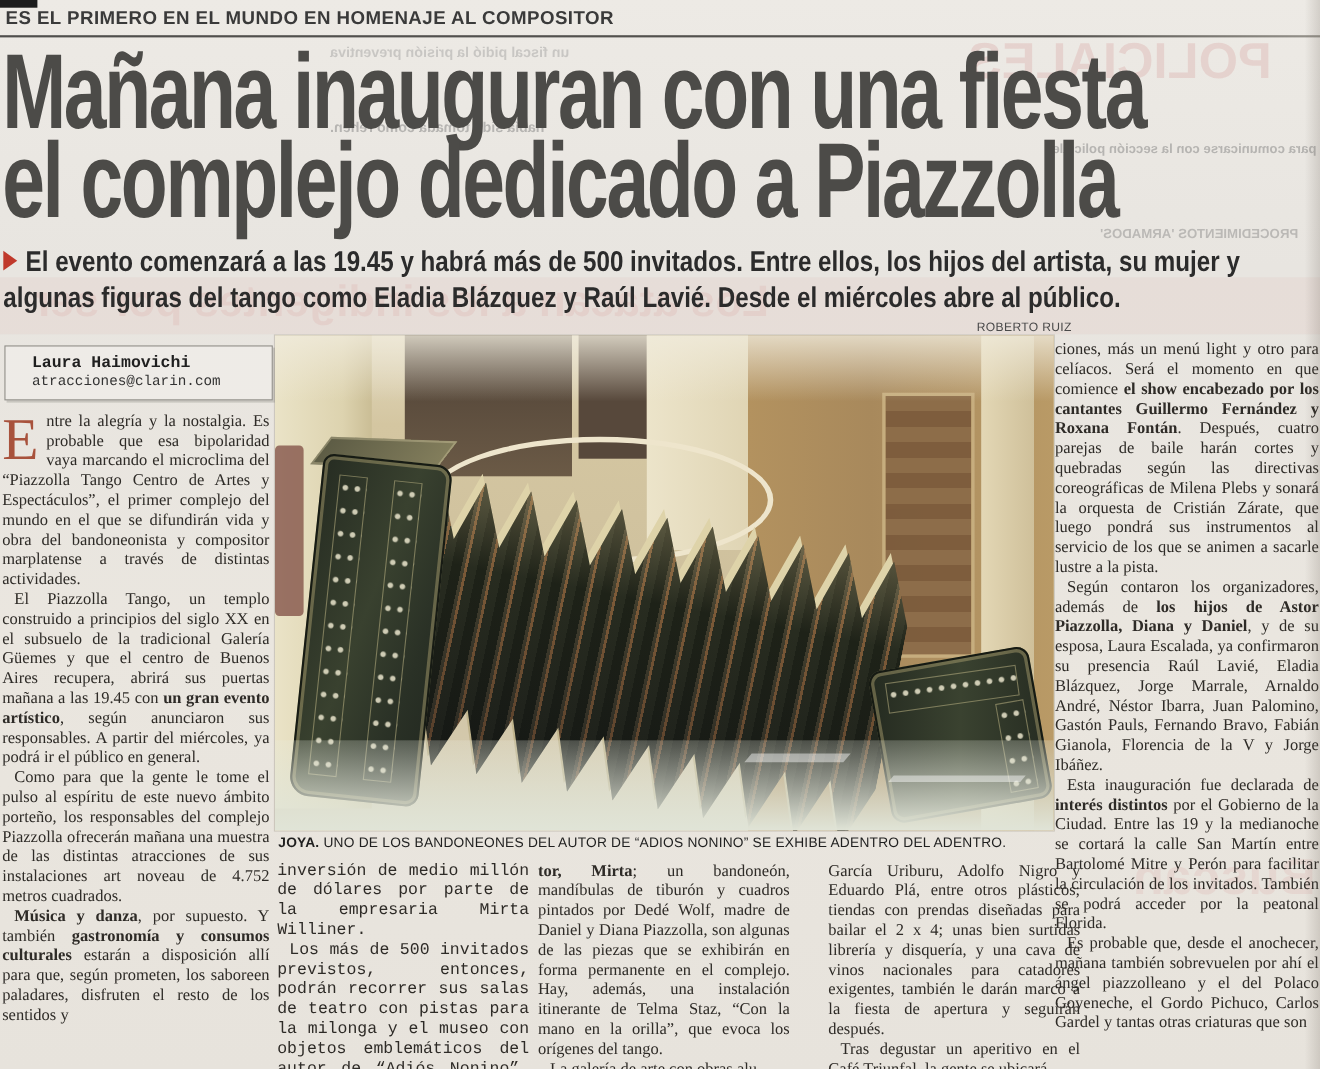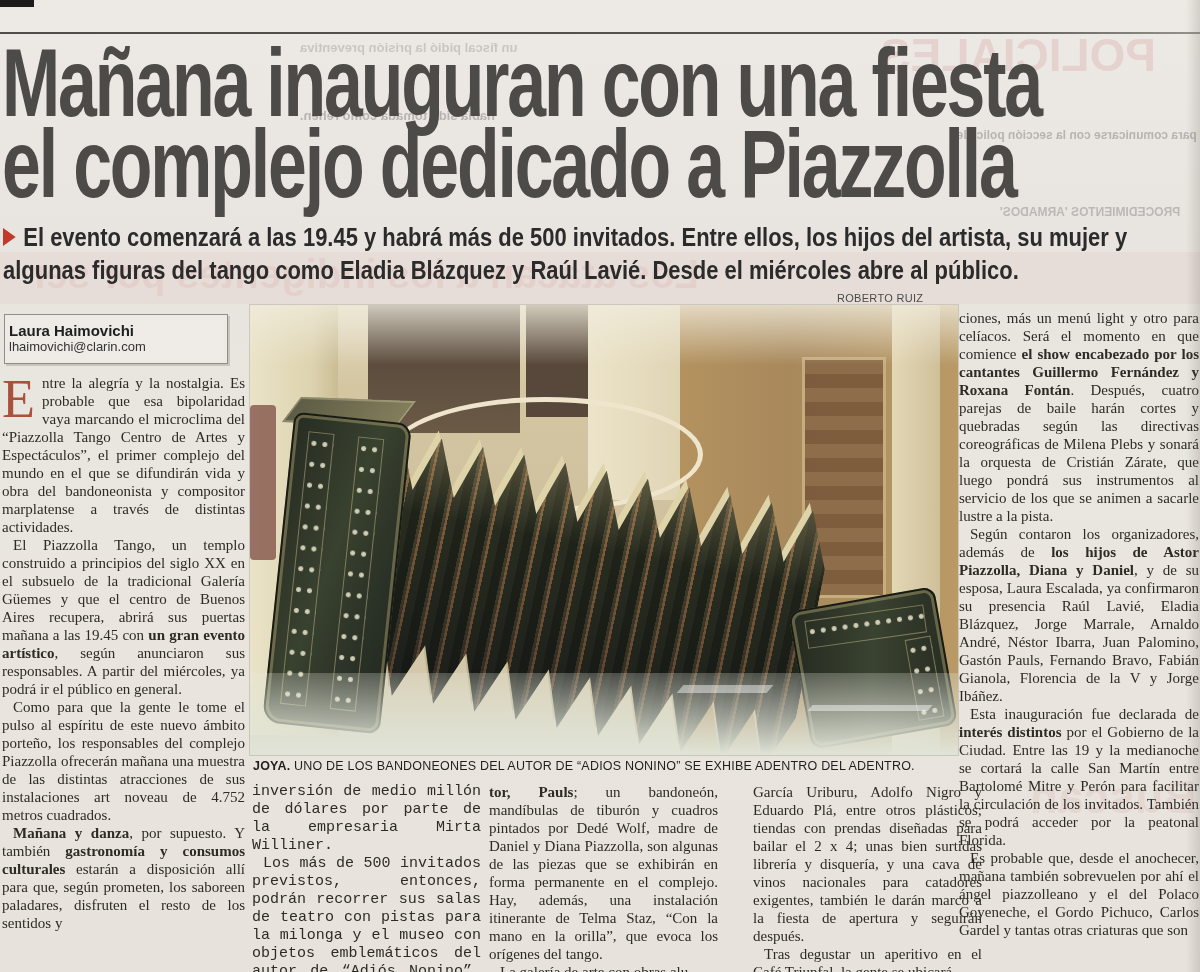--- a/index.html
+++ b/index.html
@@ -22,38 +22,38 @@
   .hl{font-size:97px;line-height:81px;font-weight:700;letter-spacing:-3px;white-space:nowrap;}
   .lead{position:absolute;left:3px;top:221px;width:1420px;transform:scaleX(.845);
         transform-origin:left top;font-size:26px;line-height:33px;font-weight:700;color:#2b2b2b;}
   .lead-arrow{display:inline-block;width:0;height:0;border-left:15px solid var(--accent);
         border-top:9px solid transparent;border-bottom:9px solid transparent;margin:0 9px 1px 0;
         vertical-align:-1px;}
 
   
   .byline-box{position:absolute;left:4px;top:314px;width:210px;height:36px;
         border:1px solid #8f8d87;box-shadow:2px 2px 0 rgba(140,138,130,.35);
-        background:rgba(243,241,236,.55);padding:7px 8px 5px 4px;}
+        background:rgba(243,241,236,.55);padding:7px 8px 5px 24px;font-family:Liberation Mono, monospace;}
   .byline-name{font-size:15px;line-height:17px;font-weight:700;color:#1f1f1f;}
   .byline-email{font-size:13px;line-height:16px;color:#333;}
 
   
   .col{position:absolute;font-family:"Liberation Serif",serif;font-size:15px;line-height:18px;
         color:#2e2b27;text-align:justify;overflow:hidden;}
   .col p{margin:0;}
   .col p.ind{text-indent:11px;}
   .col b{font-weight:700;}
   .left-col{left:2px;top:374px;width:243px;height:598px;}
   .right-col{left:959px;top:309px;width:240px;height:663px;}
   .bcol{top:783px;width:229px;height:189px;}
   .dropcap{float:left;font-family:"Liberation Serif",serif;font-size:54px;line-height:44px;
         color:var(--dropcap);padding:3px 7px 0 0;font-weight:400;}
 
   
-  .credit{position:absolute;left:837px;top:292px;font-size:11px;color:#4a4a4a;letter-spacing:.3px;}
+  .credit{position:absolute;left:888px;top:292px;font-size:11px;color:#4a4a4a;letter-spacing:.3px;}
   .photo{position:absolute;left:250px;top:305px;width:708px;height:450px;overflow:hidden;
         background:linear-gradient(180deg,#e2d9bf 0%,#d4c6a1 18%,#cec09d 55%,#d7ceb5 100%);
         box-shadow:0 0 0 1px rgba(120,110,90,.25);}
   .photo *{position:absolute;}
   .ph-colL{left:0;top:0;width:88px;height:430px;background:linear-gradient(90deg,#eae3c7,#ddd3af 70%,#cabd95);}
   .ph-drape{left:0;top:100px;width:26px;height:155px;background:#7d4b41;opacity:.75;border-radius:4px;}
   .ph-door{left:118px;top:0;width:152px;height:128px;background:linear-gradient(180deg,#4e4136,#6b5a46);}
   .ph-door2{left:276px;top:0;width:62px;height:112px;background:#57483b;}
   .ph-colC{left:338px;top:0;width:96px;height:195px;background:linear-gradient(90deg,#ece4ca,#dfd4b3);}
   .ph-wallR{left:430px;top:0;width:278px;height:450px;background:linear-gradient(90deg,#b3925f,#a8895c 40%,#b99a66);}
@@ -106,34 +106,35 @@
       <div class="ghost" style="left: 880px; top: 28px; font-size: 46px; color: rgb(192, 80, 80); opacity: 0.14;">POLICIALES</div>
       <div class="ghost" style="left: 300px; top: 108px; font-size: 13px; color: rgb(119, 119, 119); opacity: 0.45;">había sido tomada como rehén.</div>
       <div class="ghost" style="left: 300px; top: 40px; font-size: 13px; color: rgb(136, 136, 136); opacity: 0.35;">un fiscal pidió la prisión preventiva</div>
       <div class="ghost" style="left: 950px; top: 128px; font-size: 12px; color: rgb(119, 119, 119); opacity: 0.45;">para comunicarse con la sección policiales</div>
       <div class="ghost" style="left: 1000px; top: 205px; font-size: 12px; color: rgb(119, 119, 119); opacity: 0.4;">PROCEDIMIENTOS 'ARMADOS'</div>
       <div class="ghost" style="left: 30px; top: 252px; font-size: 40px; color: rgb(204, 102, 102); opacity: 0.1;">Los atacan a los indigentes por ser</div>
       <div class="ghost" style="left: 1030px; top: 770px; font-size: 46px; color: rgb(204, 102, 102); opacity: 0.1;">Buscan</div>
     </div>
   <div class="corner-mark"></div>
 
+  <div class="kicker">ES EL PRIMERO EN EL MUNDO EN HOMENAJE AL COMPOSITOR</div>
   <div class="rule"></div>
 
   <div class="headline">
     <div class="hl">Mañana inauguran con una fiesta</div>
     <div class="hl">el complejo dedicado a Piazzolla</div>
   </div>
 
   <div class="lead">
     <span class="lead-arrow"></span><span>El evento comenzará a las 19.45 y habrá más de 500 invitados. Entre ellos, los hijos del artista, su mujer y algunas figuras del tango como Eladia Blázquez y Raúl Lavié. Desde el miércoles abre al público.</span>
   </div>
 
   <div class="byline-box">
     <div class="byline-name">Laura Haimovichi</div>
-    <div class="byline-email">lhaimovichi@clarin.com</div>
+    <div class="byline-email">atracciones@clarin.com</div>
   </div>
 
   <div class="credit">ROBERTO RUIZ</div>
 
   <div class="photo">
     <div class="ph-colL"></div>
     <div class="ph-drape"></div>
     <div class="ph-door"></div>
     <div class="ph-door2"></div>
     <div class="ph-colC"></div>
@@ -159,34 +160,34 @@
   </div>
 
   <div class="caption">
     <b>JOYA.</b><span> UNO DE LOS BANDONEONES DEL AUTOR DE “ADIOS NONINO” SE EXHIBE ADENTRO DEL ADENTRO.</span>
   </div>
 
   <div class="col left-col">
       <p><span class="dropcap">E</span>ntre la alegría y la nostalgia. Es probable que esa bipolaridad vaya marcando el microclima del “Piazzolla Tango Centro de Artes y Espectáculos”, el primer complejo del mundo en el que se difundirán vida y obra del bandoneonista y compositor marplatense a través de distintas actividades.</p>
       <p class="ind">El Piazzolla Tango, un templo construido a principios del siglo XX en el subsuelo de la tradicional Galería Güemes y que el centro de Buenos Aires recupera, abrirá sus puertas mañana a las 19.45 con <b>un gran evento artístico</b>, según anunciaron sus responsables. A partir del miércoles, ya podrá ir el público en general.</p>
       <p class="ind">Como para que la gente le tome el pulso al espíritu de este nuevo ámbito porteño, los responsables del complejo Piazzolla ofrecerán mañana una muestra de las distintas atracciones de sus instalaciones art noveau de 4.752 metros cuadrados.</p>
-      <p class="ind"><b>Mañana y danza</b>, por supuesto. Y también <b>gastronomía y consumos culturales</b> estarán a disposición allí para que, según prometen, los saboreen paladares, disfruten el resto de los sentidos y</p>
+      <p class="ind"><b>Música y danza</b>, por supuesto. Y también <b>gastronomía y consumos culturales</b> estarán a disposición allí para que, según prometen, los saboreen paladares, disfruten el resto de los sentidos y</p>
     </div>
   <div class="col right-col">
       <p>ciones, más un menú light y otro para celíacos. Será el momento en que comience <b>el show encabezado por los cantantes Guillermo Fernández y Roxana Fontán</b>. Después, cuatro parejas de baile harán cortes y quebradas según las directivas coreográficas de Milena Plebs y sonará la orquesta de Cristián Zárate, que luego pondrá sus instrumentos al servicio de los que se animen a sacarle lustre a la pista.</p>
       <p class="ind">Según contaron los organizadores, además de <b>los hijos de Astor Piazzolla, Diana y Daniel</b>, y de su esposa, Laura Escalada, ya confirmaron su presencia Raúl Lavié, Eladia Blázquez, Jorge Marrale, Arnaldo André, Néstor Ibarra, Juan Palomino, Gastón Pauls, Fernando Bravo, Fabián Gianola, Florencia de la V y Jorge Ibáñez.</p>
       <p class="ind">Esta inauguración fue declarada de <b>interés distintos</b> por el Gobierno de la Ciudad. Entre las 19 y la medianoche se cortará la calle San Martín entre Bartolomé Mitre y Perón para facilitar la circulación de los invitados. También se podrá acceder por la peatonal Florida.</p>
       <p class="ind">Es probable que, desde el anochecer, mañana también sobrevuelen por ahí el ángel piazzolleano y el del Polaco Goyeneche, el Gordo Pichuco, Carlos Gardel y tantas otras criaturas que son</p>
     </div>
   <div class="col bcol" style="left:252px;font-family:Liberation Mono, monospace;">
       <p>inversión de medio millón de dólares por parte de la empresaria Mirta Williner.</p>
       <p class="ind">Los más de 500 invitados previstos, entonces, podrán recorrer sus salas de teatro con pistas para la milonga y el museo con objetos emblemáticos del autor de “Adiós Nonino”, como partituras de su puño y letra, y fotos de distintos momentos de su vida. Un</p>
     </div>
   <div class="col bcol" style="left:489px;">
-      <p><b>tor, Pauls</b>; un bandoneón, mandíbulas de tiburón y cuadros pintados por Dedé Wolf, madre de Daniel y Diana Piazzolla, son algunas de las piezas que se exhibirán en forma permanente en el complejo. Hay, además, una instalación itinerante de Telma Staz, “Con la mano en la orilla”, que evoca los orígenes del tango.</p>
+      <p><b>tor, Mirta</b>; un bandoneón, mandíbulas de tiburón y cuadros pintados por Dedé Wolf, madre de Daniel y Diana Piazzolla, son algunas de las piezas que se exhibirán en forma permanente en el complejo. Hay, además, una instalación itinerante de Telma Staz, “Con la mano en la orilla”, que evoca los orígenes del tango.</p>
       <p class="ind">La galería de arte con obras alu-</p>
     </div>
   <div class="col bcol" style="left:753px;">
       <p>García Uriburu, Adolfo Nigro y Eduardo Plá, entre otros plásticos; tiendas con prendas diseñadas para bailar el 2 x 4; unas bien surtidas librería y disquería, y una cava de vinos nacionales para catadores exigentes, también le darán marco a la fiesta de apertura y seguirán después.</p>
       <p class="ind">Tras degustar un aperitivo en el Café Triunfal, la gente se ubicará</p>
     </div>
 
   <div class="edge-shade"></div>
 </div>
 

